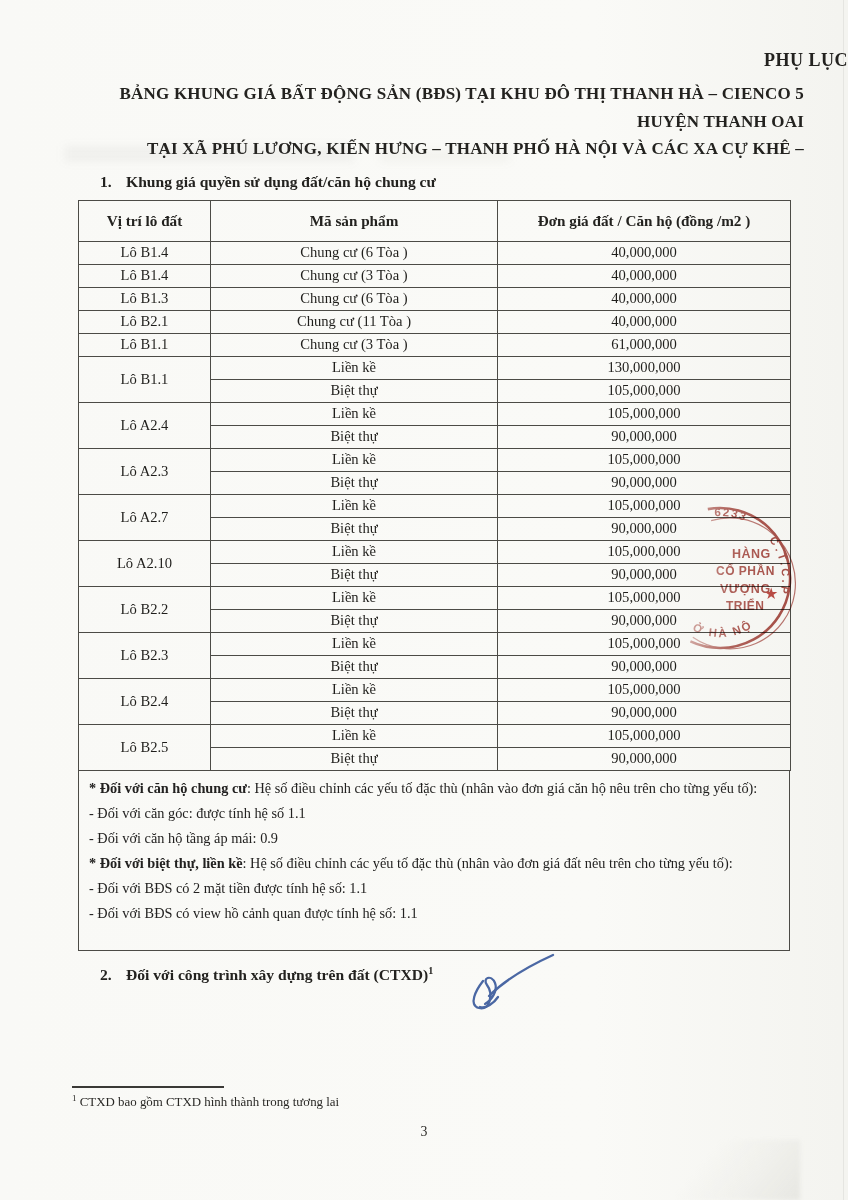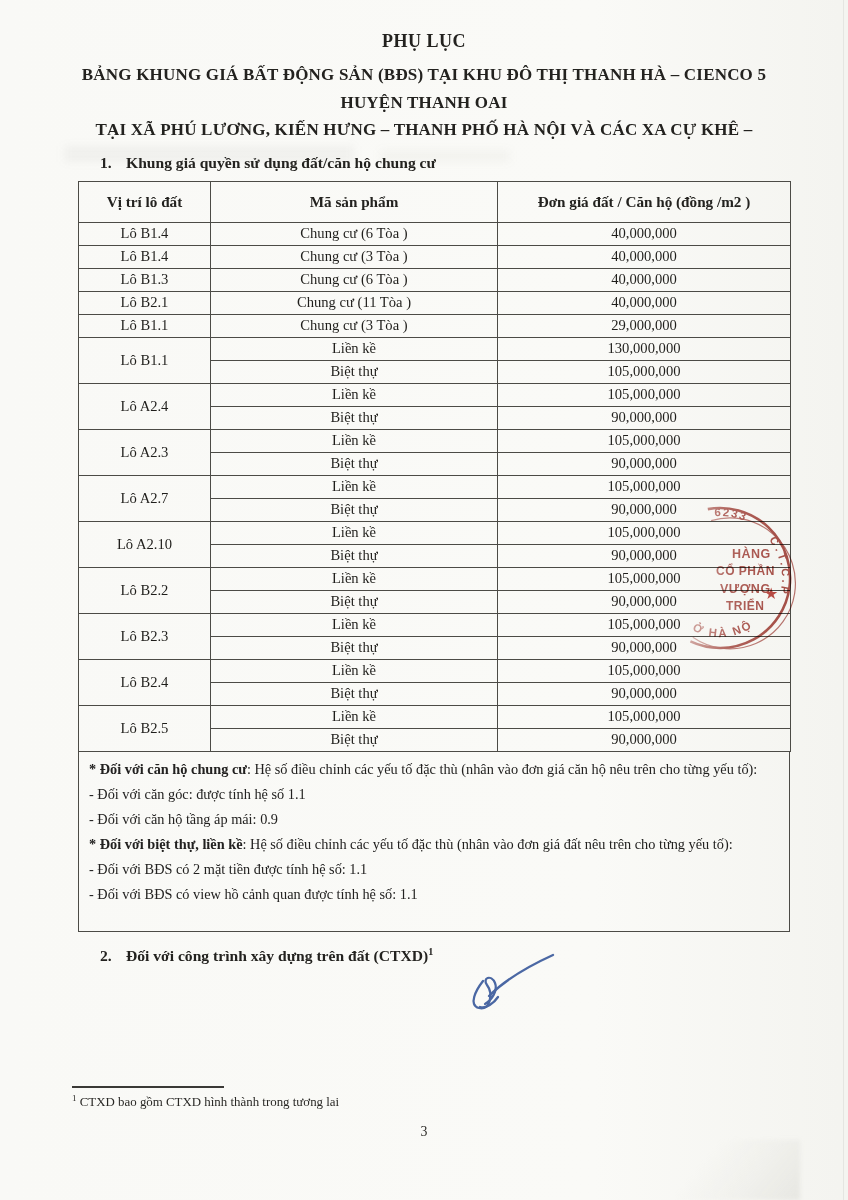--- a/index.html
+++ b/index.html
@@ -6,21 +6,21 @@
   .page{
     position:relative;
     width:848px;height:1200px;
     margin:0 auto;
     background:linear-gradient(90deg,#f9f9f6 0%,#fafaf7 70%,#f4f4f0 99%);
     font-family:"Liberation Serif","DejaVu Serif",serif;
     color:#23221f;
     overflow:hidden;
   }
   
-  .titles{padding-top:31px;text-align:center;}
+  .titles{padding-top:50px;text-align:right;}
   .doc-title{font-size:18px;font-weight:bold;letter-spacing:.5px;margin:0 0 9px 0;}
   .doc-subtitle{font-size:17px;font-weight:bold;line-height:27.5px;margin:0 44px;letter-spacing:.2px;}
   
   .sec-heading{margin:10px 0 9px 100px;font-size:15.6px;font-weight:bold;display:flex;}
   .sec-heading .num{width:26px;}
   .sec-heading sup{font-size:10px;line-height:0;}
   
   table.price{
     border-collapse:collapse;table-layout:fixed;
     margin-left:78px;width:712px;
@@ -123,21 +123,21 @@
           <td>40,000,000</td>
         </tr>
         <tr>
           <td rowspan="1">Lô B2.1</td>
           <td>Chung cư (11 Tòa )</td>
           <td>40,000,000</td>
         </tr>
         <tr>
           <td rowspan="1">Lô B1.1</td>
           <td>Chung cư (3 Tòa )</td>
-          <td>29,000,000</td>
+          <td>61,000,000</td>
         </tr>
         <tr>
           <td rowspan="2">Lô B1.1</td>
           <td>Liền kề</td>
           <td>130,000,000</td>
         </tr>
         <tr>
           <td>Biệt thự</td>
           <td>105,000,000</td>
         </tr>

